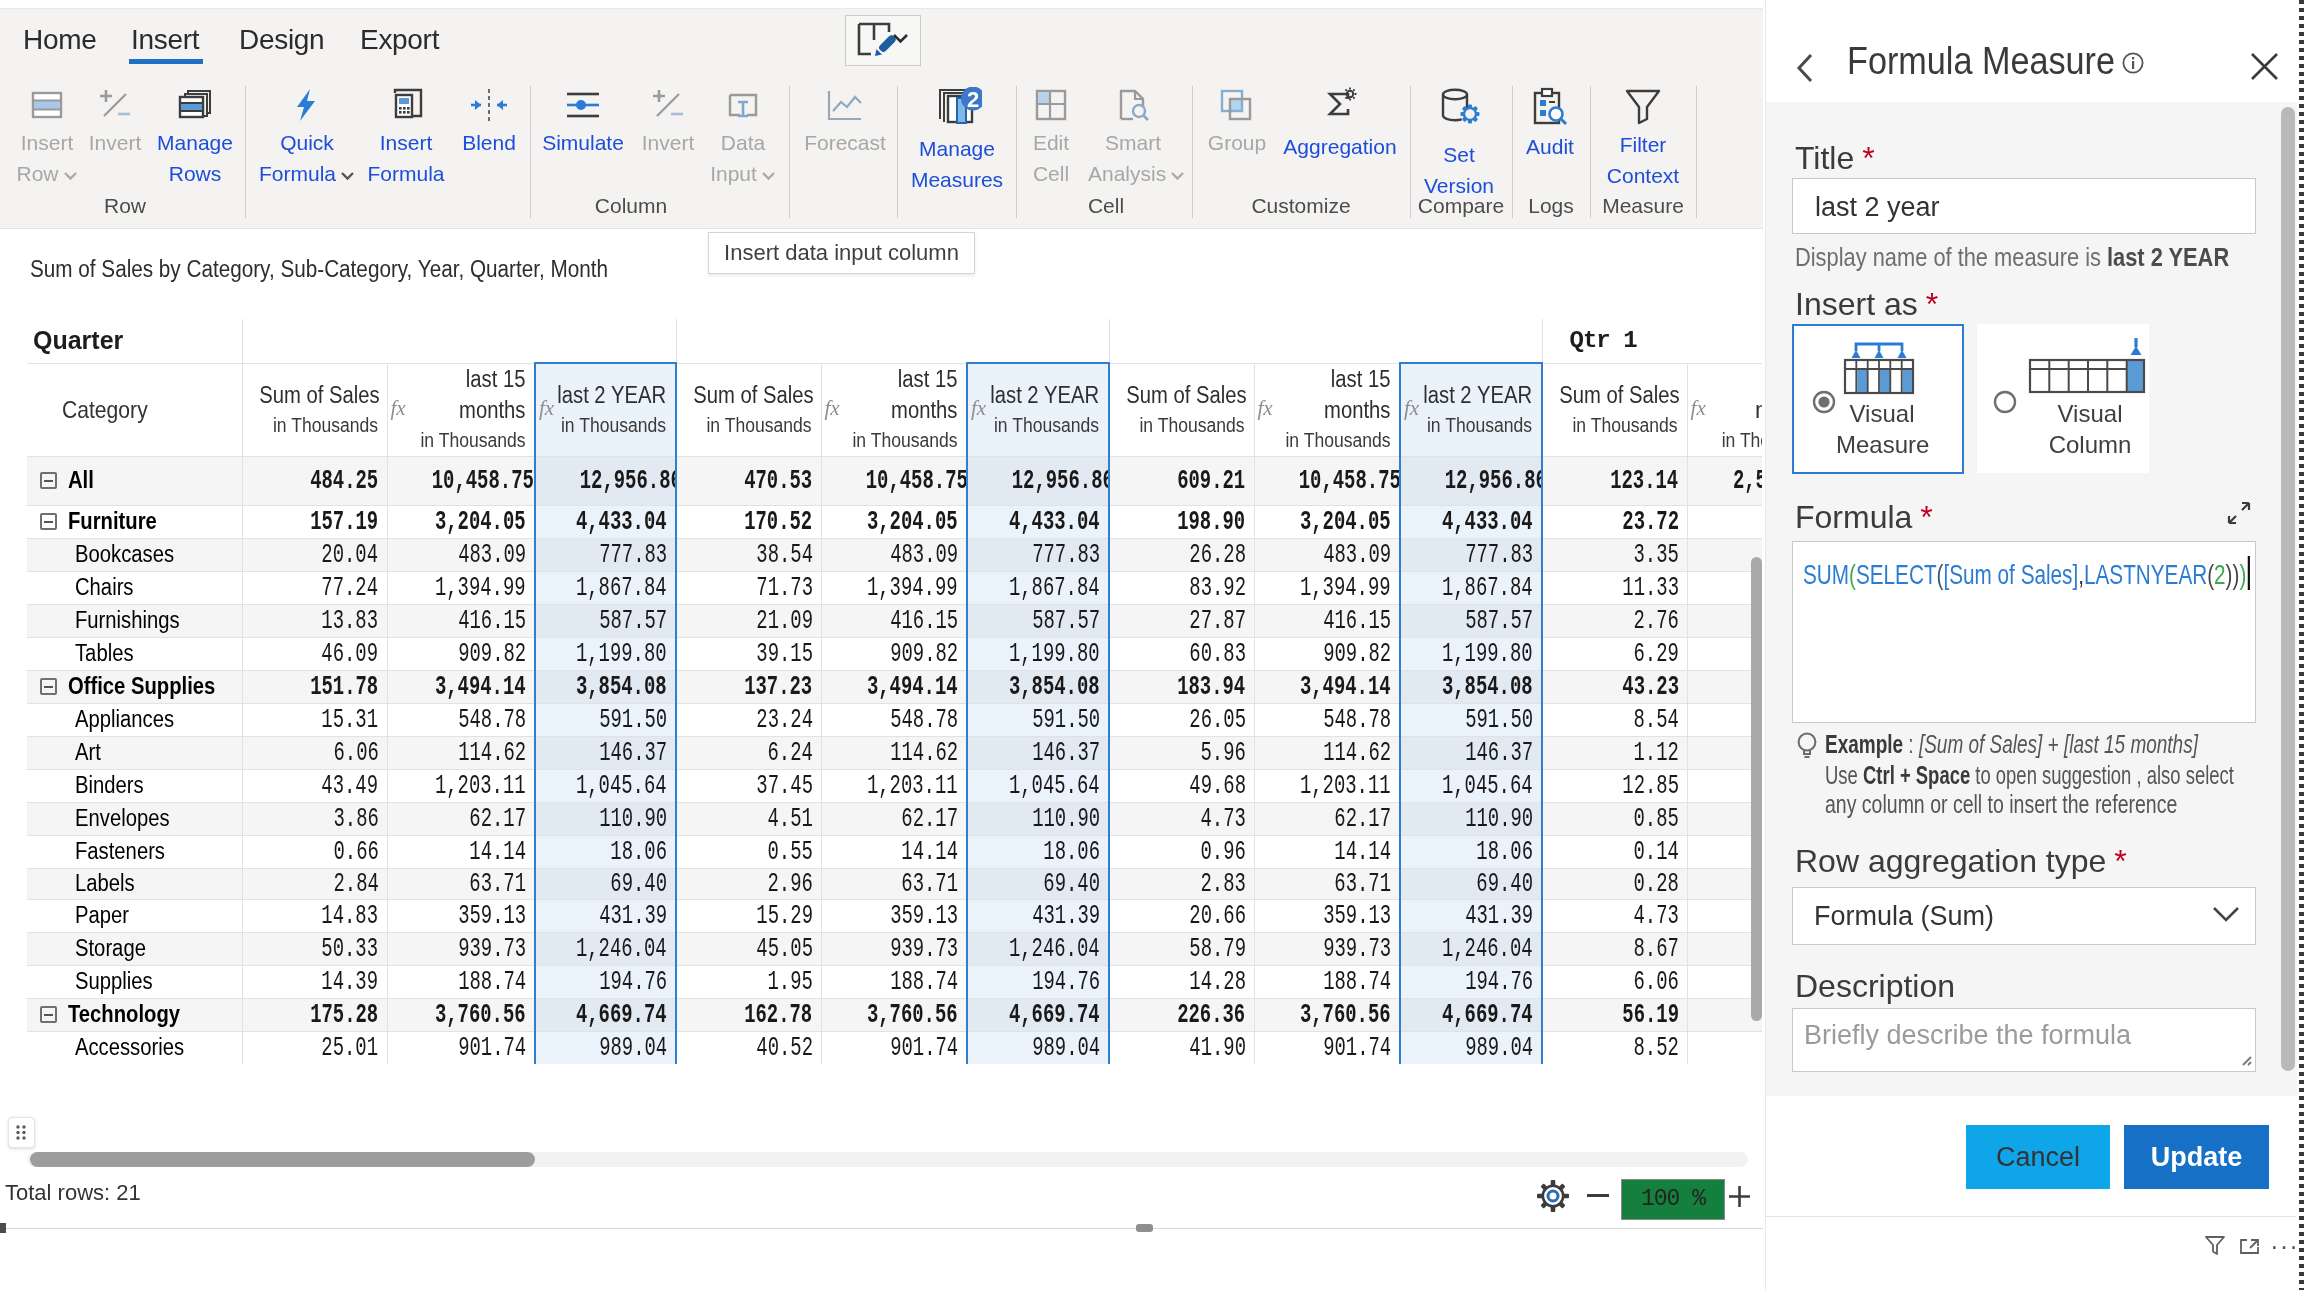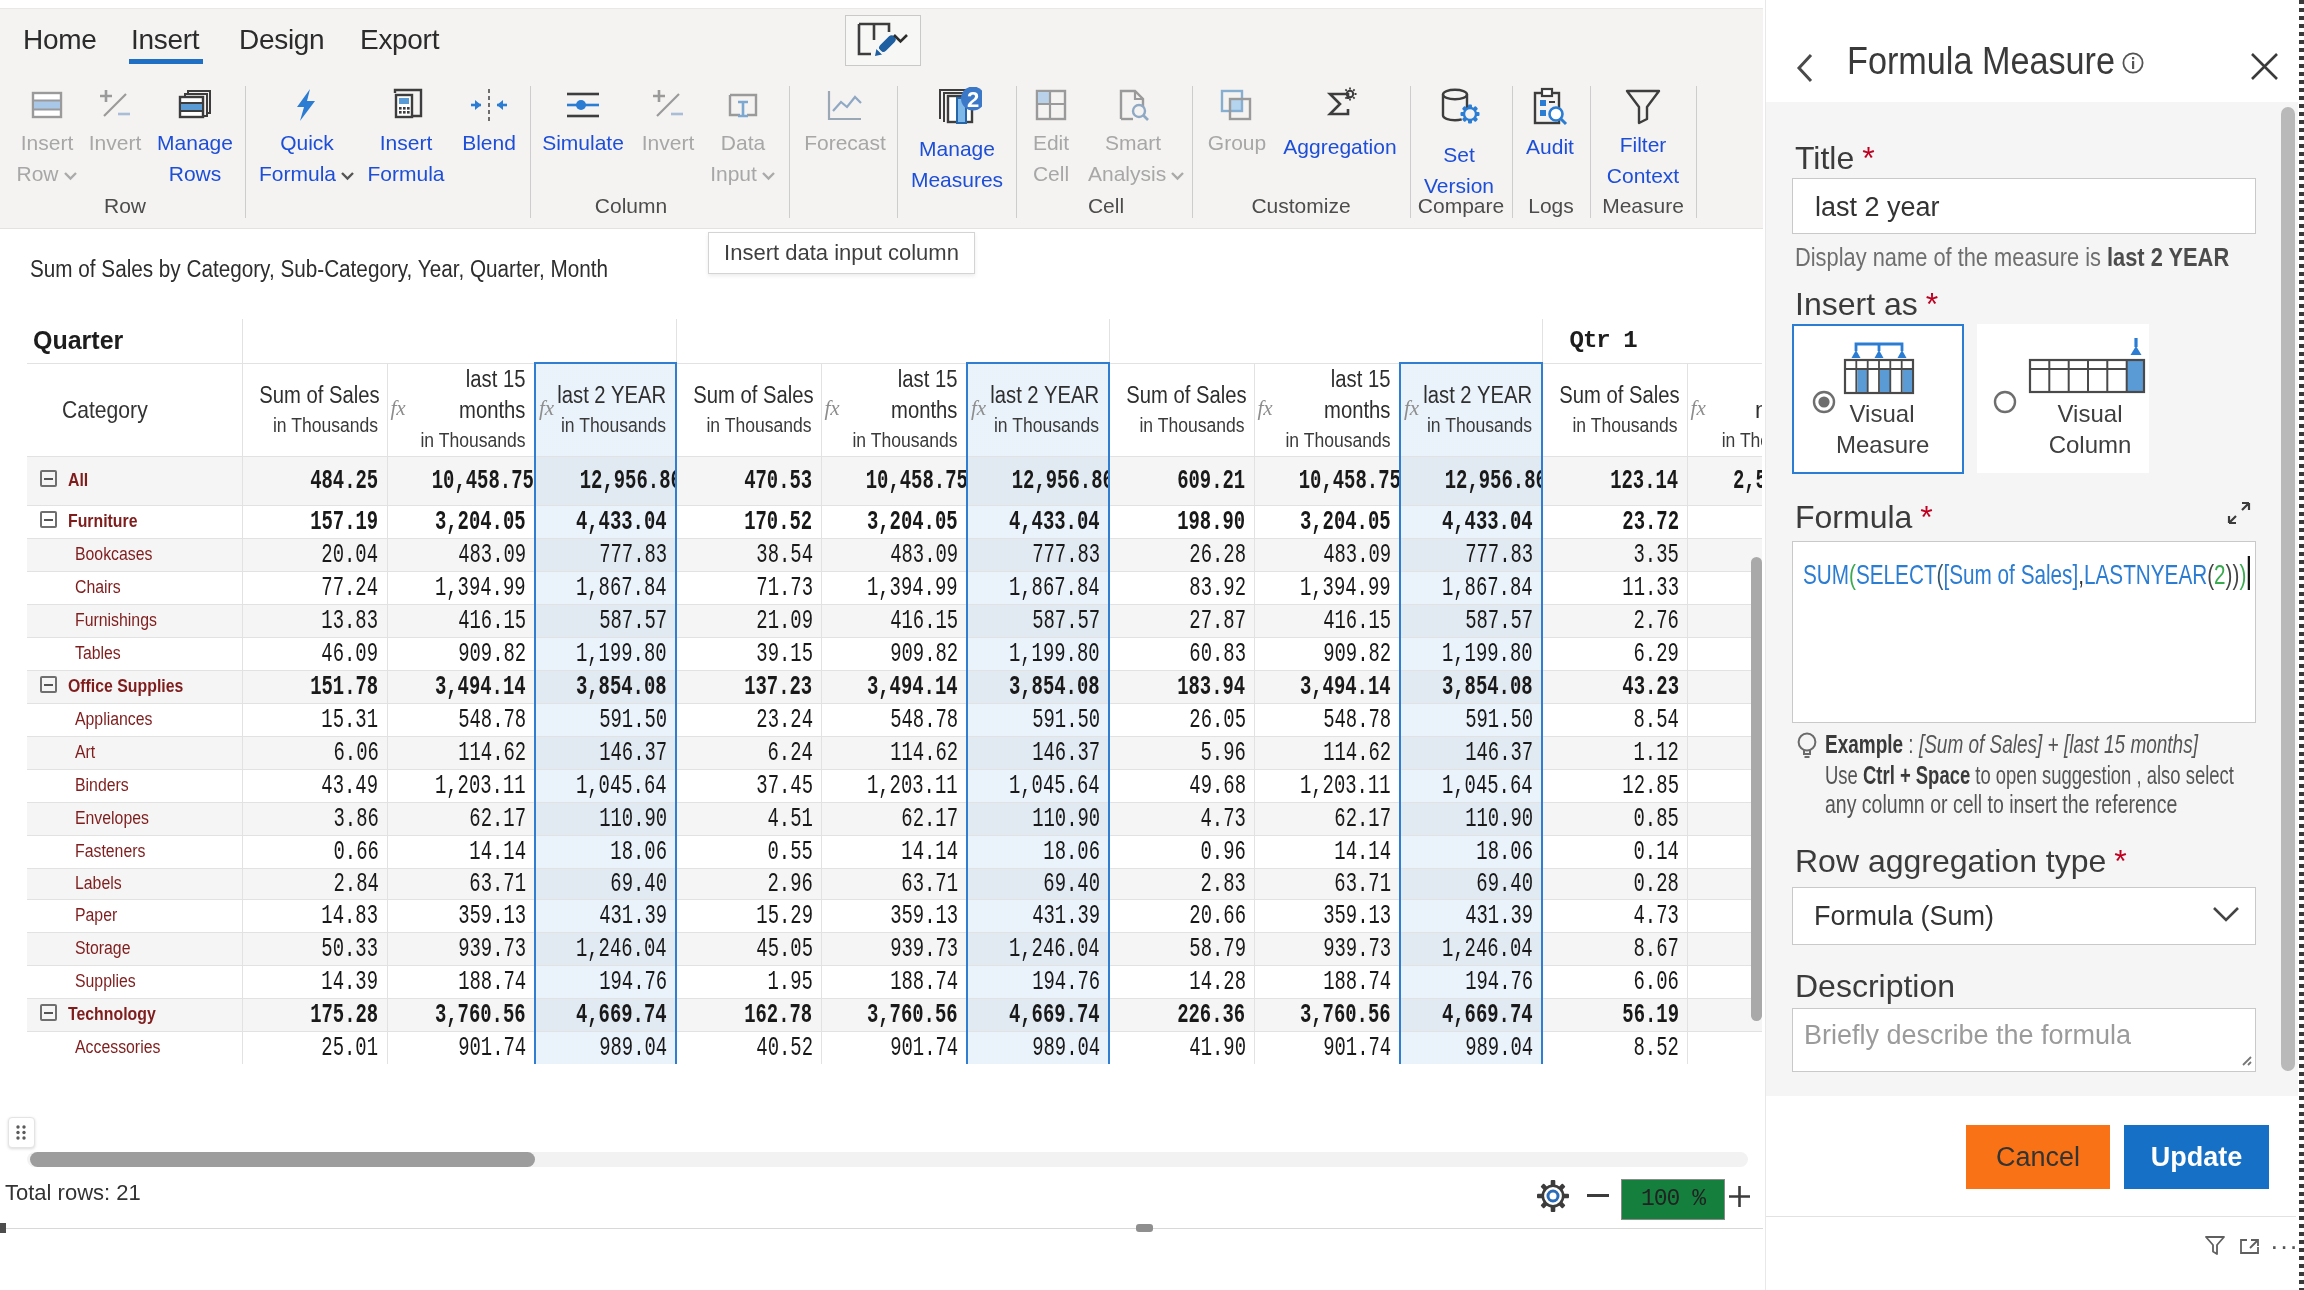--- a/index.html
+++ b/index.html
@@ -27,21 +27,21 @@
 .bb{border-bottom:1px solid #e2e2e2}
 .br{border-right:1px solid #e2e2e2}
 .hcell{font-size:23px;color:#2e2e2e;text-align:right;padding-right:9px;position:relative}
 .h1{white-space:nowrap;transform:scaleX(.88);transform-origin:100% 50%;line-height:31px}
 .hsub{white-space:nowrap;transform:scaleX(.90);transform-origin:100% 50%;line-height:29px}
 .hsub{font-size:19.5px;color:#3a3a3a}
 .fx{position:absolute;left:3px;top:50%;margin-top:-14px;font-family:"Liberation Serif",serif;font-style:italic;font-size:21px;color:#8d8d8d}
 .hl{background-image:linear-gradient(rgba(47,125,209,.10),rgba(47,125,209,.10));border-left:2px solid #2f7ed2!important;border-right:2px solid #2f7ed2!important}
 th.hl{border-top:2px solid #2f7ed2}
 .gr{background-color:#f5f5f5}
-.cat{font-size:18px;color:#7f1d1d;text-align:left;white-space:nowrap}
+.cat{font-size:23px;color:#000000;text-align:left;white-space:nowrap}
 .ct{display:inline-block;transform:scaleX(.88);transform-origin:0 50%;white-space:nowrap}
 .cat .ex{display:inline-block;width:13px;height:13px;border:2px solid #6f6f6f;border-radius:2px;position:relative;vertical-align:-1px;margin-right:11px}
 .cat .ex:after{content:"";position:absolute;left:2px;top:5.5px;width:9px;height:2px;background:#555}
 .pr{font-weight:bold}
 .num{text-align:right;padding-right:8px;white-space:nowrap}
 .num span{display:inline-block;font-family:"Liberation Mono",monospace;font-size:27px;color:#191919;transform:scaleX(.70);transform-origin:100% 50%;letter-spacing:0}
 .pr .num span,tr.prow .num span{font-weight:bold}
 
 .sb{background:#9d9d9d;border-radius:8px}
 
@@ -734,21 +734,21 @@
 <div class="a" style="left:1814px;top:901px;font-size:27px;color:#333">Formula (Sum)</div>
 <svg class="a" style="left:2211px;top:905px" width="30" height="19" viewBox="0 0 30 19">
     <path d="M3 3l12 12L27 3" fill="none" stroke="#444" stroke-width="2.6"></path>
   </svg>
 <div class="a plab" style="left:1795px;top:968px">Description</div>
 <div class="a pin" style="left:1792px;top:1008px;width:462px;height:62px"></div>
 <div class="a" style="left:1804px;top:1020px;font-size:27px;color:#9b9b9b">Briefly describe the formula</div>
 <svg class="a" style="left:2238px;top:1052px" width="14" height="14" viewBox="0 0 14 14">
     <path d="M13 5L5 13M13 10l-3 3" stroke="#777" stroke-width="1.8"></path>
   </svg>
-<div class="a btn" style="left:1966px;top:1125px;width:144px;height:64px;background:#f97316;color:#333">Cancel</div>
+<div class="a btn" style="left:1966px;top:1125px;width:144px;height:64px;background:#0ea5e9;color:#333">Cancel</div>
 <div class="a btn" style="left:2124px;top:1125px;width:145px;height:64px;background:#1570c6;color:#fff;font-weight:bold">Update</div>
 <div class="a" style="left:1766px;top:1216px;width:530px;height:1px;background:#e2e2e2"></div>
 <svg class="a" style="left:2205px;top:1236px" width="20" height="19" viewBox="0 0 20 19">
     <path d="M1 1h18L12 9v9l-4-2.5V9z" fill="none" stroke="#5f5f5f" stroke-width="1.8" stroke-linejoin="round"></path>
   </svg>
 <svg class="a" style="left:2239px;top:1238px" width="21" height="17" viewBox="0 0 21 17">
     <path d="M8 2H2v13h17V9" fill="none" stroke="#5f5f5f" stroke-width="1.8"></path>
     <path d="M12 2h7v6M19 2l-8 8" fill="none" stroke="#5f5f5f" stroke-width="1.8"></path>
   </svg>
 <div class="a" style="left:2270px;top:1231px;font-size:26px;color:#555;letter-spacing:1px">···</div>

